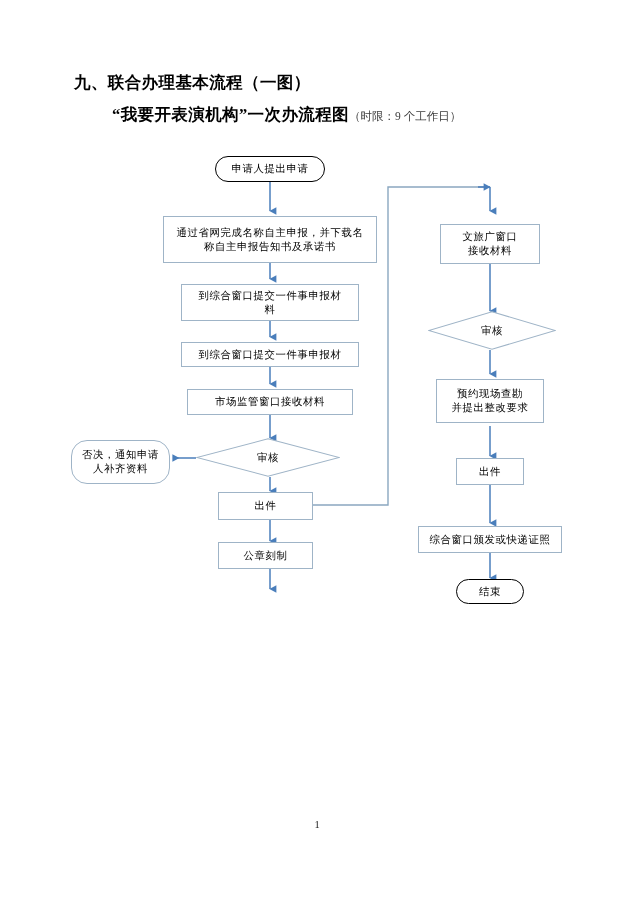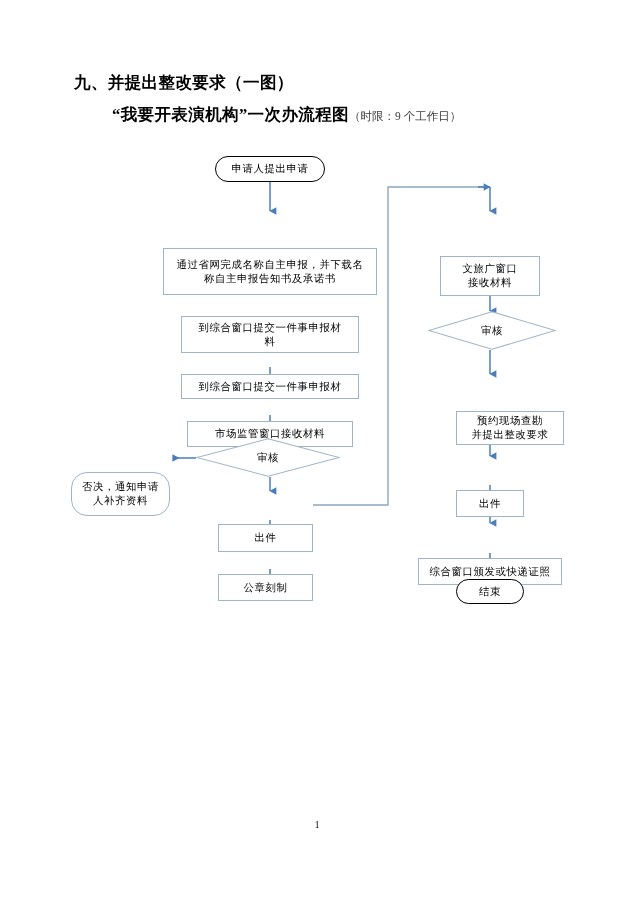--- a/index.html
+++ b/index.html
@@ -73,21 +73,20 @@
     justify-content: center;
     text-align: center;
     color: #000000;
     font-size: 10.4px;
     line-height: 1.32;
     letter-spacing: 0.6px;
     background: #ffffff;
   }
   .node.process {
     border: 1px solid #9fb4c7;
-    margin-top: 32px;
   }
   .node.terminator {
     border: 1px solid #000000;
     border-radius: 999px;
   }
   .node.decision {
     border: none;
     background: transparent;
   }
   .node.decision .diamond-label {
@@ -117,21 +116,21 @@
     text-align: center;
     font-size: 10.5px;
     color: #1a1a1a;
   }
 </style>
 </head>
 <body>
 
 <div id="page">
 
-  <div class="heading-1">九、并提出整改要求（一图）</div>
+  <div class="heading-1">九、联合办理基本流程（一图）</div>
 
   <div class="heading-2">
     <span>“我要开表演机构”一次办流程图</span><span class="limit-note">（时限：9 个工作日）</span>
   </div>
 
   <div id="flowchart">
 
     <svg id="connector-layer" viewBox="0 0 634 660">
       <defs>
         <marker id="arrow-down" markerWidth="9" markerHeight="9" refX="4.5" refY="7.6" orient="auto" markerUnits="userSpaceOnUse">
@@ -233,21 +232,21 @@
 接收材料</span>
     </div>
 
     <div class="node decision" style="left:428px; top:311px; width:128px; height:39px;">
       <svg viewBox="0 0 128 39" preserveAspectRatio="none">
         <polygon points="64,0.8 127.2,19.5 64,38.2 0.8,19.5" fill="#ffffff" stroke="#9fb4c7" stroke-width="1.1"></polygon>
       </svg>
       <span class="txt diamond-label">审核</span>
     </div>
 
-    <div class="node process" style="left:456px; top:379px; width:108px; height:34px;">
+    <div class="node process" style="left:436px; top:379px; width:108px; height:44px;">
       <span class="txt">预约现场查勘
 并提出整改要求</span>
     </div>
 
     <div class="node process" style="left:456px; top:458px; width:68px; height:27px;">
       <span class="txt">出件</span>
     </div>
 
     <div class="node process" style="left:418px; top:526px; width:144px; height:27px;">
       <span class="txt">综合窗口颁发或快递证照</span>

